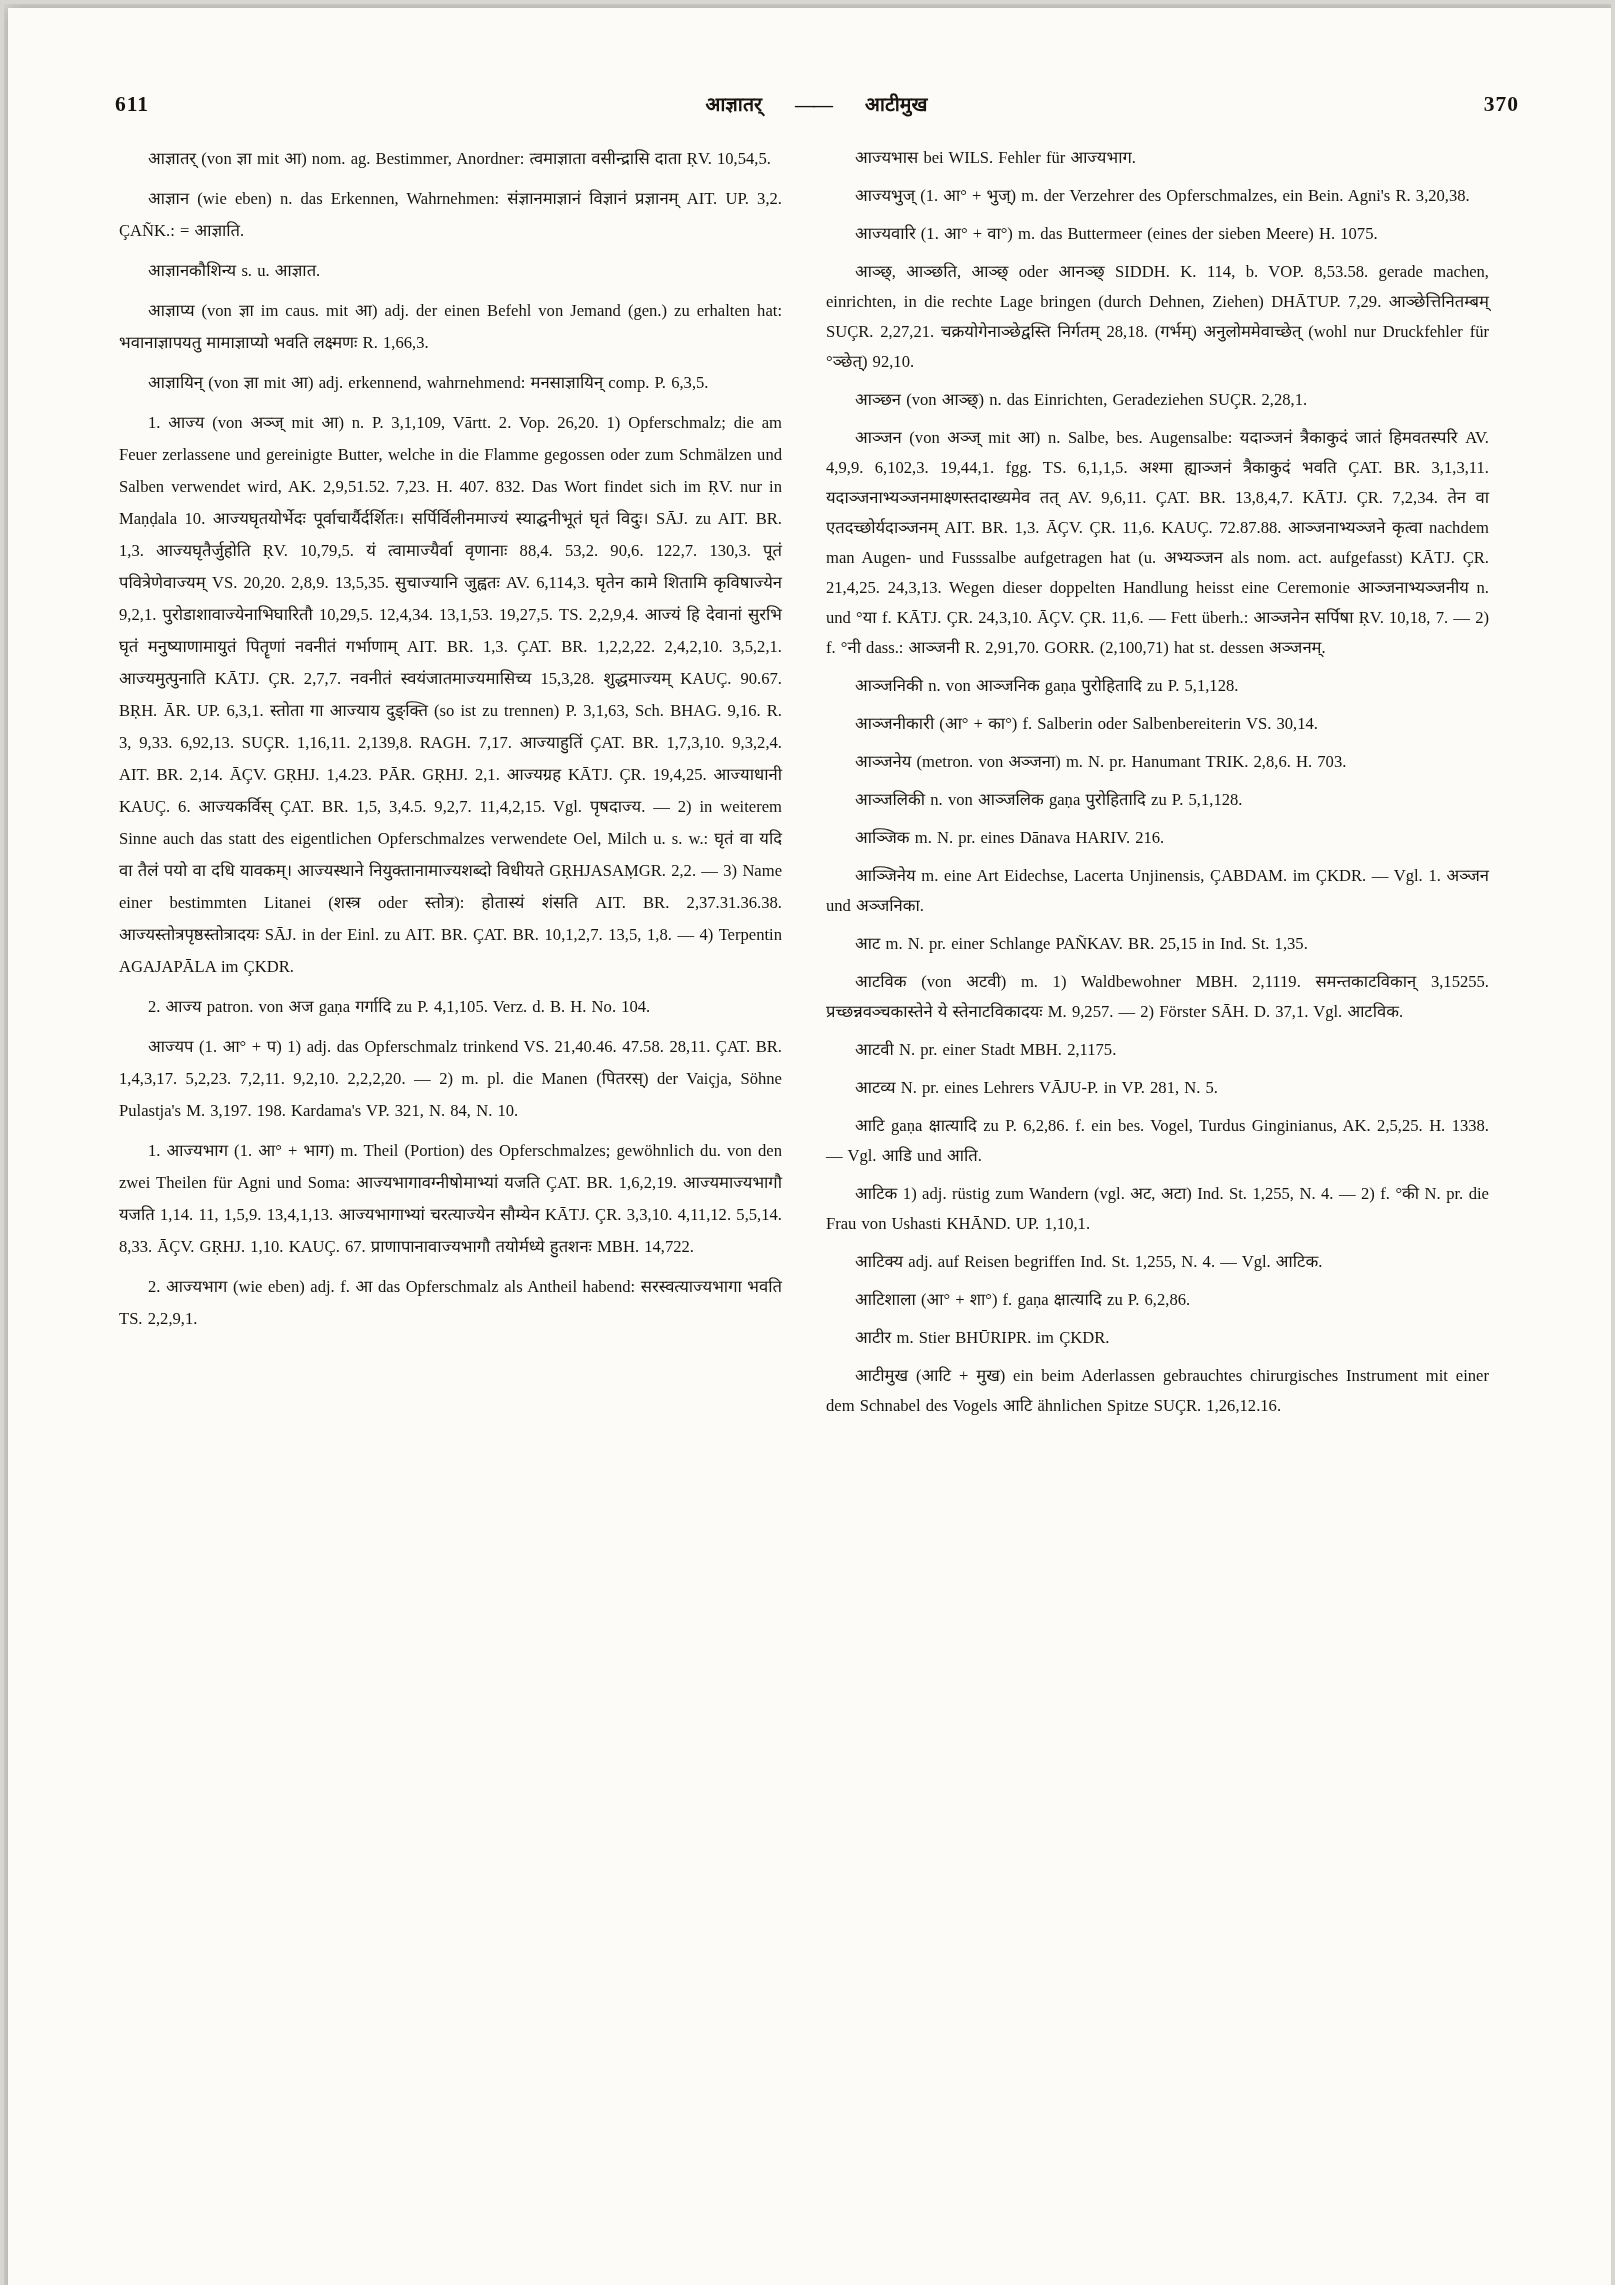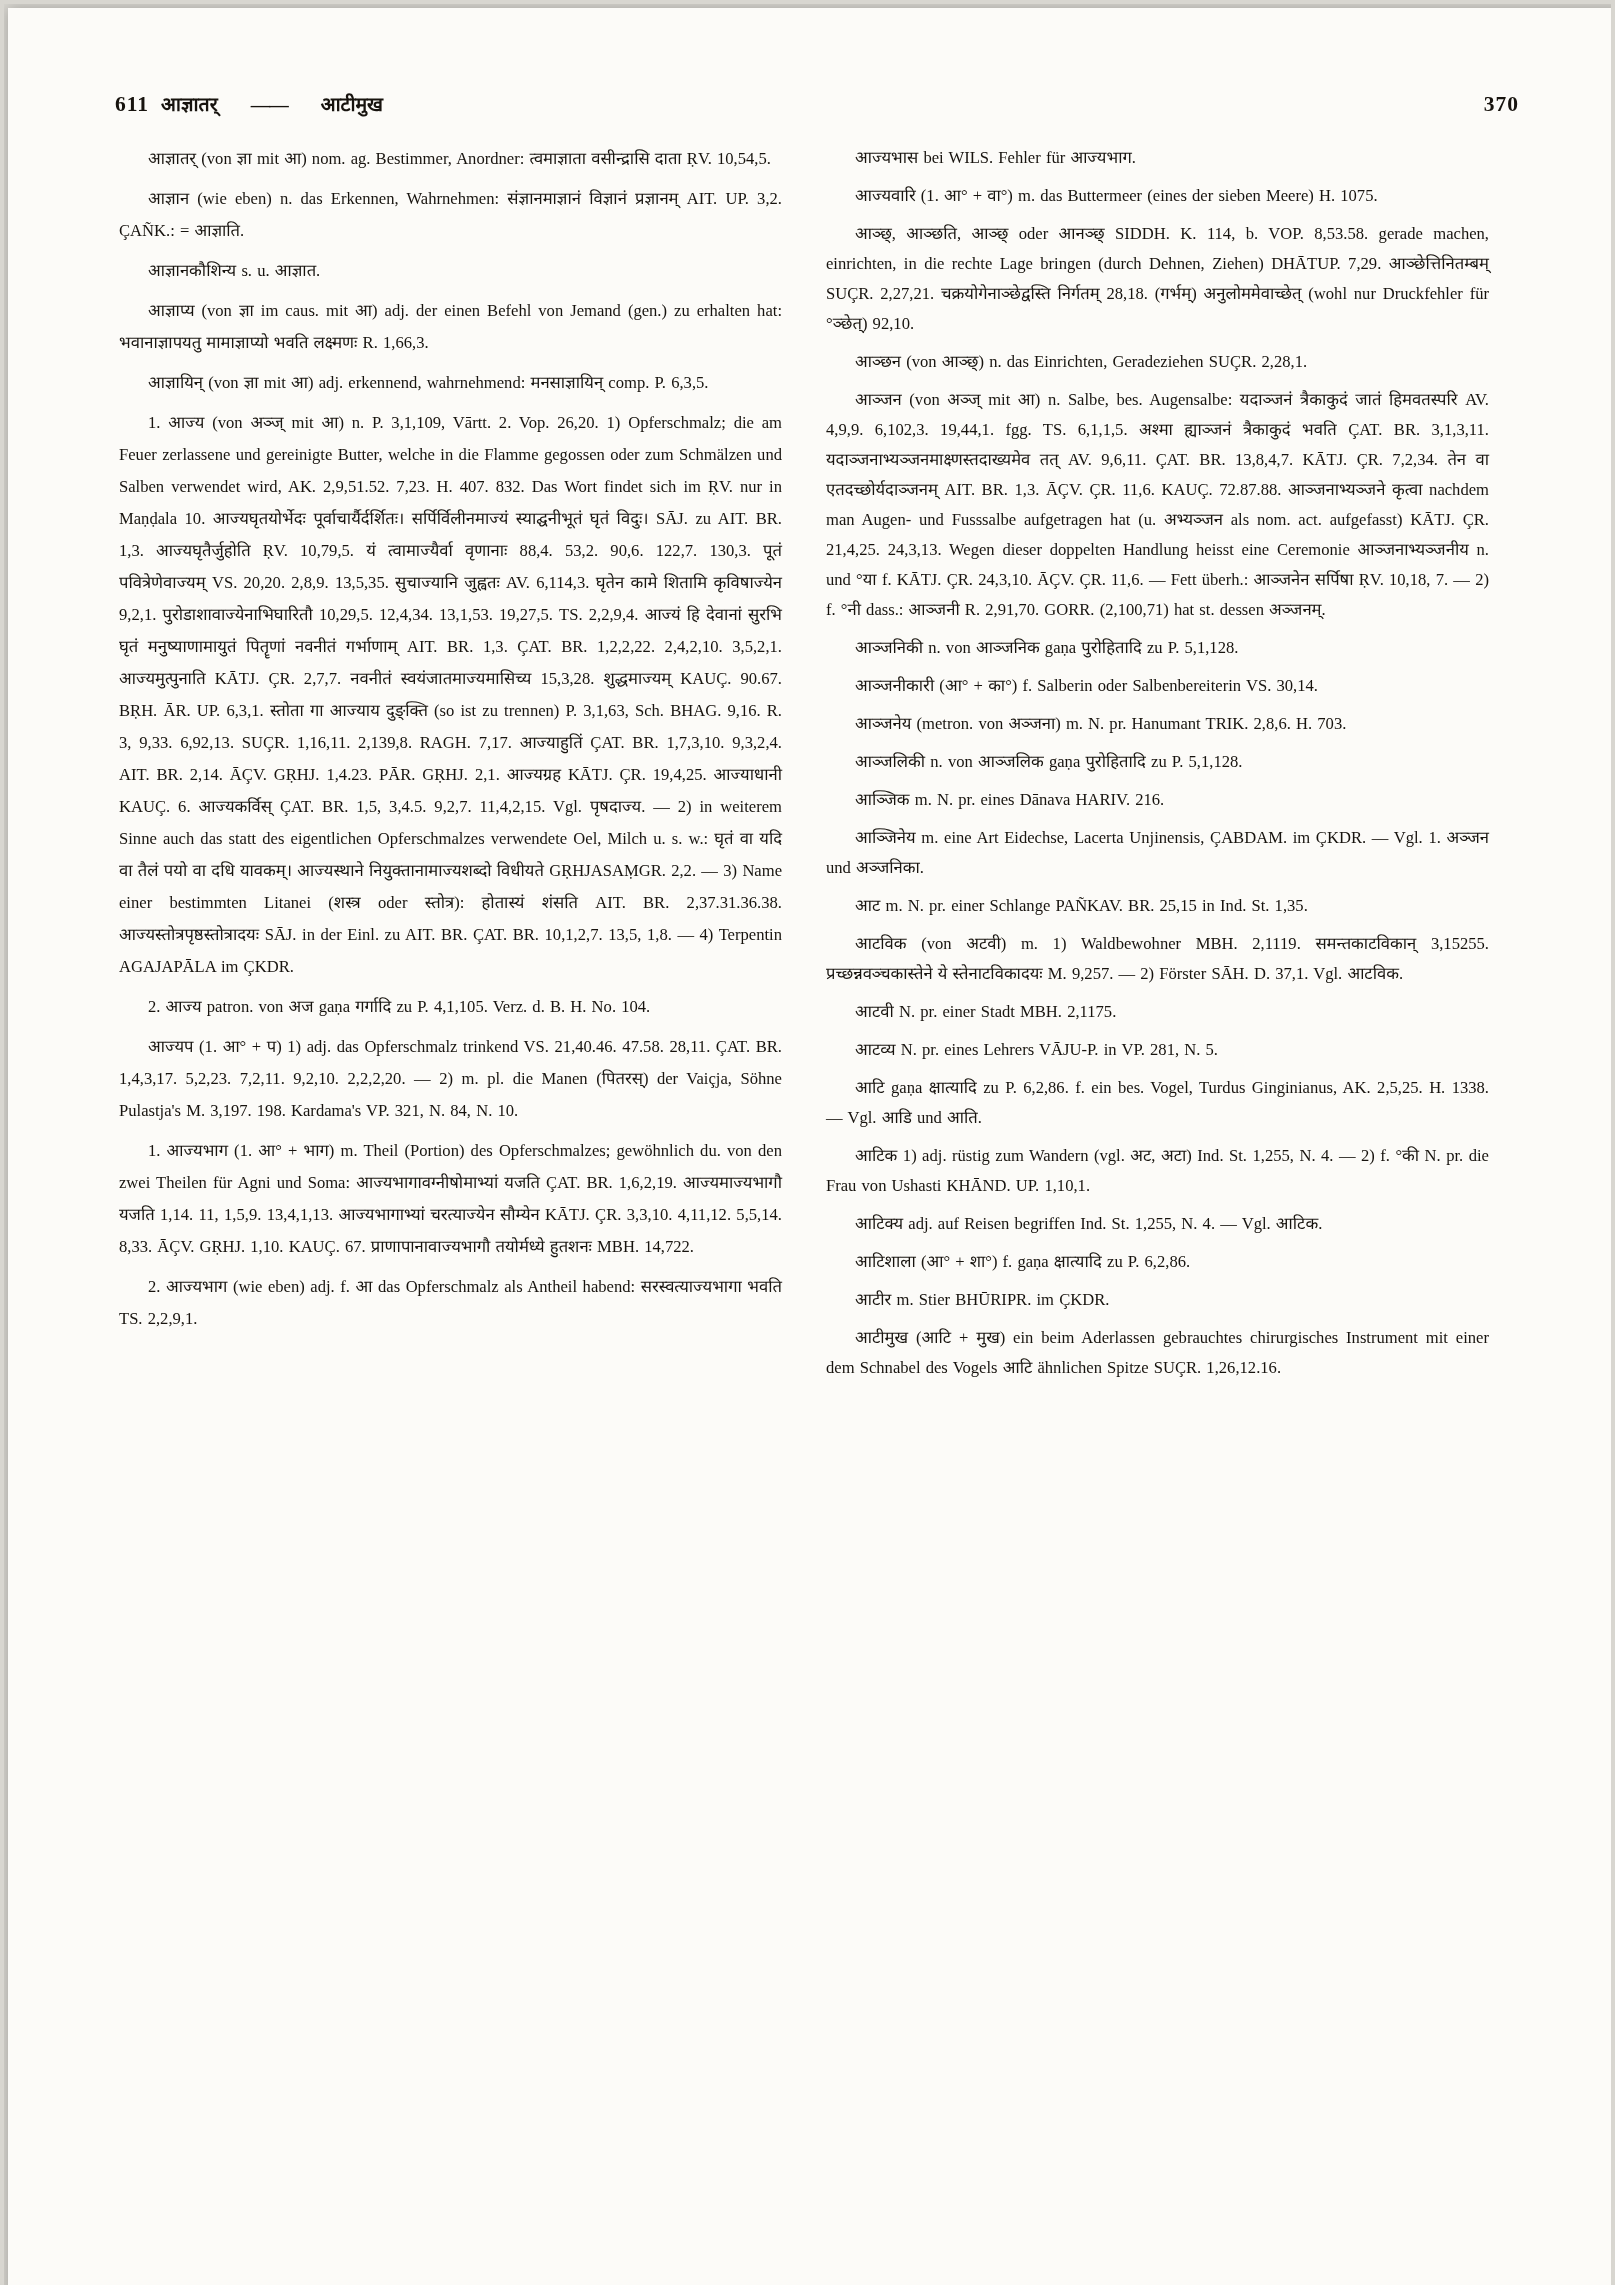--- a/index.html
+++ b/index.html
@@ -23,21 +23,21 @@
     display: flex;
     align-items: baseline;
   }
   .page-num {
     font-size: 21.5px;
     font-weight: bold;
     letter-spacing: 1px;
   }
   .head-center {
     flex: 1;
-    text-align: left;
+    text-align: center;
     font-size: 19.5px;
     font-weight: bold;
     white-space: nowrap;
   }
   .head-sep { margin: 0 25px; letter-spacing: -1px; }
   .columns {
     position: absolute;
     top: 123px;
     left: 99px;
     right: 96px;
@@ -76,20 +76,21 @@
         <p class="entry">आज्ञाप्य (von ज्ञा im caus. mit आ) adj. der einen Befehl von Jemand (gen.) zu erhalten hat: भवानाज्ञापयतु मामाज्ञाप्यो भवति लक्ष्मणः R. 1,66,3.</p>
         <p class="entry">आज्ञायिन् (von ज्ञा mit आ) adj. erkennend, wahrnehmend: मनसाज्ञायिन् comp. P. 6,3,5.</p>
         <p class="entry">1. आज्य (von अञ्ज् mit आ) n. P. 3,1,109, Vārtt. 2. Vop. 26,20. 1) Opferschmalz; die am Feuer zerlassene und gereinigte Butter, welche in die Flamme gegossen oder zum Schmälzen und Salben verwendet wird, AK. 2,9,51.52. 7,23. H. 407. 832. Das Wort findet sich im ṚV. nur in Maṇḍala 10. आज्यघृतयोर्भेदः पूर्वाचार्यैर्दर्शितः। सर्पिर्विलीनमाज्यं स्याद्घनीभूतं घृतं विदुः। SĀJ. zu AIT. BR. 1,3. आज्यघृतैर्जुहोति ṚV. 10,79,5. यं त्वामाज्यैर्वा वृणानाः 88,4. 53,2. 90,6. 122,7. 130,3. पूतं पवित्रेणेवाज्यम् VS. 20,20. 2,8,9. 13,5,35. सुचाज्यानि जुह्वतः AV. 6,114,3. घृतेन कामे शितामि कृविषाज्येन 9,2,1. पुरोडाशावाज्येनाभिघारितौ 10,29,5. 12,4,34. 13,1,53. 19,27,5. TS. 2,2,9,4. आज्यं हि देवानां सुरभि घृतं मनुष्याणामायुतं पितॄणां नवनीतं गर्भाणाम् AIT. BR. 1,3. ÇAT. BR. 1,2,2,22. 2,4,2,10. 3,5,2,1. आज्यमुत्पुनाति KĀTJ. ÇR. 2,7,7. नवनीतं स्वयंजातमाज्यमासिच्य 15,3,28. शुद्धमाज्यम् KAUÇ. 90.67. BṚH. ĀR. UP. 6,3,1. स्तोता गा आज्याय दुङ्क्ति (so ist zu trennen) P. 3,1,63, Sch. BHAG. 9,16. R. 3, 9,33. 6,92,13. SUÇR. 1,16,11. 2,139,8. RAGH. 7,17. आज्याहुतिं ÇAT. BR. 1,7,3,10. 9,3,2,4. AIT. BR. 2,14. ĀÇV. GṚHJ. 1,4.23. PĀR. GṚHJ. 2,1. आज्यग्रह KĀTJ. ÇR. 19,4,25. आज्याधानी KAUÇ. 6. आज्यकर्विस् ÇAT. BR. 1,5, 3,4.5. 9,2,7. 11,4,2,15. Vgl. पृषदाज्य. — 2) in weiterem Sinne auch das statt des eigentlichen Opferschmalzes verwendete Oel, Milch u. s. w.: घृतं वा यदि वा तैलं पयो वा दधि यावकम्। आज्यस्थाने नियुक्तानामाज्यशब्दो विधीयते GṚHJASAṂGR. 2,2. — 3) Name einer bestimmten Litanei (शस्त्र oder स्तोत्र): होतास्यं शंसति AIT. BR. 2,37.31.36.38. आज्यस्तोत्रपृष्ठस्तोत्रादयः SĀJ. in der Einl. zu AIT. BR. ÇAT. BR. 10,1,2,7. 13,5, 1,8. — 4) Terpentin AGAJAPĀLA im ÇKDR.</p>
         <p class="entry">2. आज्य patron. von अज gaṇa गर्गादि zu P. 4,1,105. Verz. d. B. H. No. 104.</p>
         <p class="entry">आज्यप (1. आ° + प) 1) adj. das Opferschmalz trinkend VS. 21,40.46. 47.58. 28,11. ÇAT. BR. 1,4,3,17. 5,2,23. 7,2,11. 9,2,10. 2,2,2,20. — 2) m. pl. die Manen (पितरस्) der Vaiçja, Söhne Pulastja's M. 3,197. 198. Kardama's VP. 321, N. 84, N. 10.</p>
         <p class="entry">1. आज्यभाग (1. आ° + भाग) m. Theil (Portion) des Opferschmalzes; gewöhnlich du. von den zwei Theilen für Agni und Soma: आज्यभागावग्नीषोमाभ्यां यजति ÇAT. BR. 1,6,2,19. आज्यमाज्यभागौ यजति 1,14. 11, 1,5,9. 13,4,1,13. आज्यभागाभ्यां चरत्याज्येन सौम्येन KĀTJ. ÇR. 3,3,10. 4,11,12. 5,5,14. 8,33. ĀÇV. GṚHJ. 1,10. KAUÇ. 67. प्राणापानावाज्यभागौ तयोर्मध्ये हुतशनः MBH. 14,722.</p>
         <p class="entry">2. आज्यभाग (wie eben) adj. f. आ das Opferschmalz als Antheil habend: सरस्वत्याज्यभागा भवति TS. 2,2,9,1.</p>
       </div>
     <div class="column right">
         <p class="entry">आज्यभास bei WILS. Fehler für आज्यभाग.</p>
+        <p class="entry">आज्यभुज् (1. आ° + भुज्) m. der Verzehrer des Opferschmalzes, ein Bein. Agni's R. 3,20,38.</p>
         <p class="entry">आज्यवारि (1. आ° + वा°) m. das Buttermeer (eines der sieben Meere) H. 1075.</p>
         <p class="entry">आञ्छ्, आञ्छति, आञ्छ् oder आनञ्छ् SIDDH. K. 114, b. VOP. 8,53.58. gerade machen, einrichten, in die rechte Lage bringen (durch Dehnen, Ziehen) DHĀTUP. 7,29. आञ्छेत्तिनितम्बम् SUÇR. 2,27,21. चक्रयोगेनाञ्छेद्वस्ति निर्गतम् 28,18. (गर्भम्) अनुलोममेवाच्छेत् (wohl nur Druckfehler für °ञ्छेत्) 92,10.</p>
         <p class="entry">आञ्छन (von आञ्छ्) n. das Einrichten, Geradeziehen SUÇR. 2,28,1.</p>
         <p class="entry">आञ्जन (von अञ्ज् mit आ) n. Salbe, bes. Augensalbe: यदाञ्जनं त्रैकाकुदं जातं हिमवतस्परि AV. 4,9,9. 6,102,3. 19,44,1. fgg. TS. 6,1,1,5. अश्मा ह्याञ्जनं त्रैकाकुदं भवति ÇAT. BR. 3,1,3,11. यदाञ्जनाभ्यञ्जनमाक्ष्णस्तदाख्यमेव तत् AV. 9,6,11. ÇAT. BR. 13,8,4,7. KĀTJ. ÇR. 7,2,34. तेन वा एतदच्छोर्यदाञ्जनम् AIT. BR. 1,3. ĀÇV. ÇR. 11,6. KAUÇ. 72.87.88. आञ्जनाभ्यञ्जने कृत्वा nachdem man Augen- und Fusssalbe aufgetragen hat (u. अभ्यञ्जन als nom. act. aufgefasst) KĀTJ. ÇR. 21,4,25. 24,3,13. Wegen dieser doppelten Handlung heisst eine Ceremonie आञ्जनाभ्यञ्जनीय n. und °या f. KĀTJ. ÇR. 24,3,10. ĀÇV. ÇR. 11,6. — Fett überh.: आञ्जनेन सर्पिषा ṚV. 10,18, 7. — 2) f. °नी dass.: आञ्जनी R. 2,91,70. GORR. (2,100,71) hat st. dessen अञ्जनम्.</p>
         <p class="entry">आञ्जनिकी n. von आञ्जनिक gaṇa पुरोहितादि zu P. 5,1,128.</p>
         <p class="entry">आञ्जनीकारी (आ° + का°) f. Salberin oder Salbenbereiterin VS. 30,14.</p>
         <p class="entry">आञ्जनेय (metron. von अञ्जना) m. N. pr. Hanumant TRIK. 2,8,6. H. 703.</p>
         <p class="entry">आञ्जलिकी n. von आञ्जलिक gaṇa पुरोहितादि zu P. 5,1,128.</p>
         <p class="entry">आञ्जिक m. N. pr. eines Dānava HARIV. 216.</p>
         <p class="entry">आञ्जिनेय m. eine Art Eidechse, Lacerta Unjinensis, ÇABDAM. im ÇKDR. — Vgl. 1. अञ्जन und अञ्जनिका.</p>

